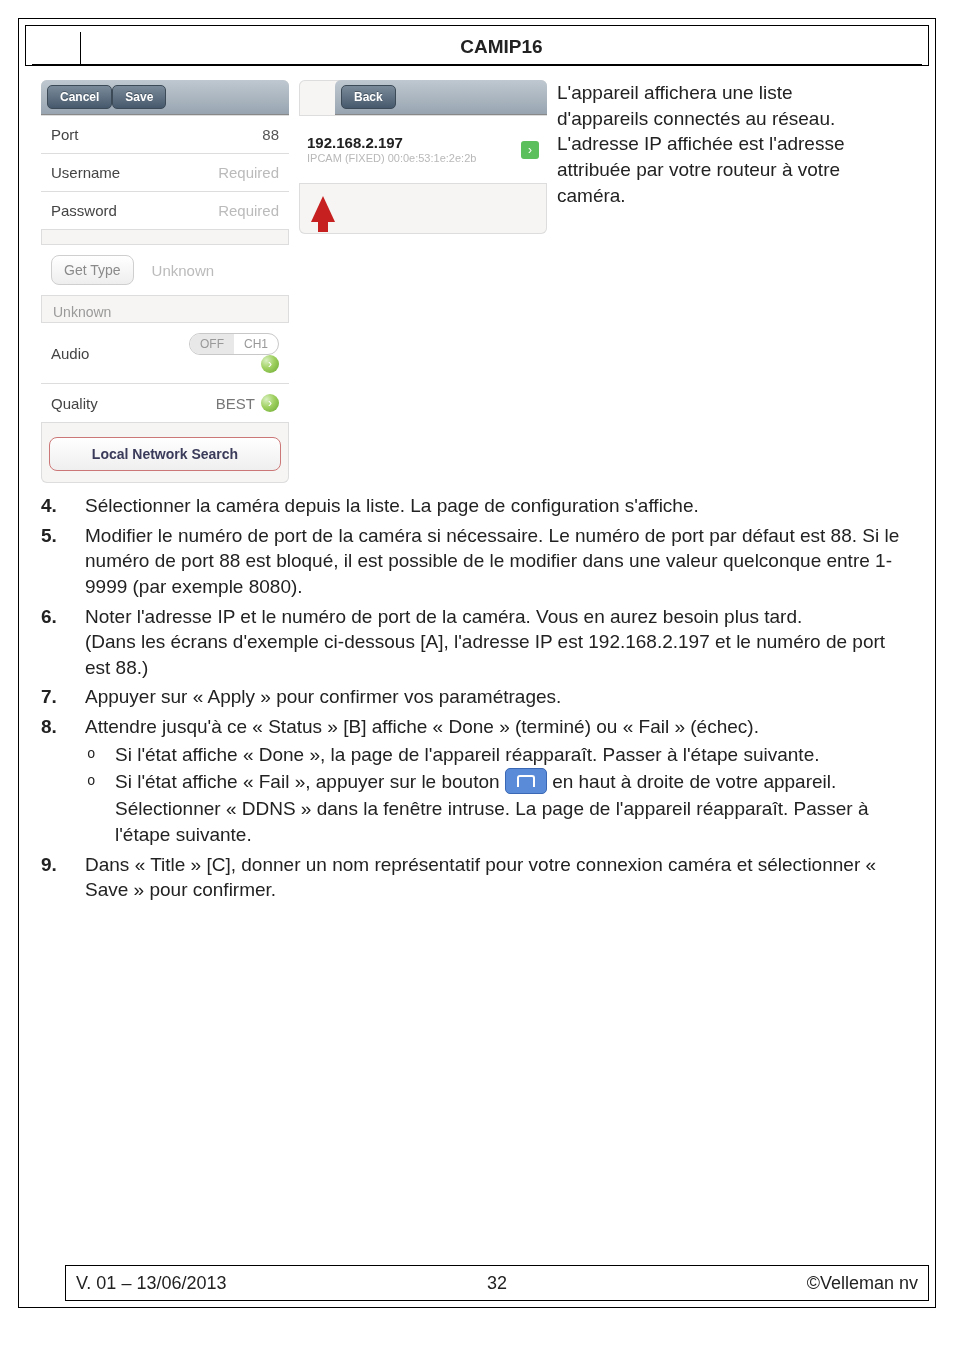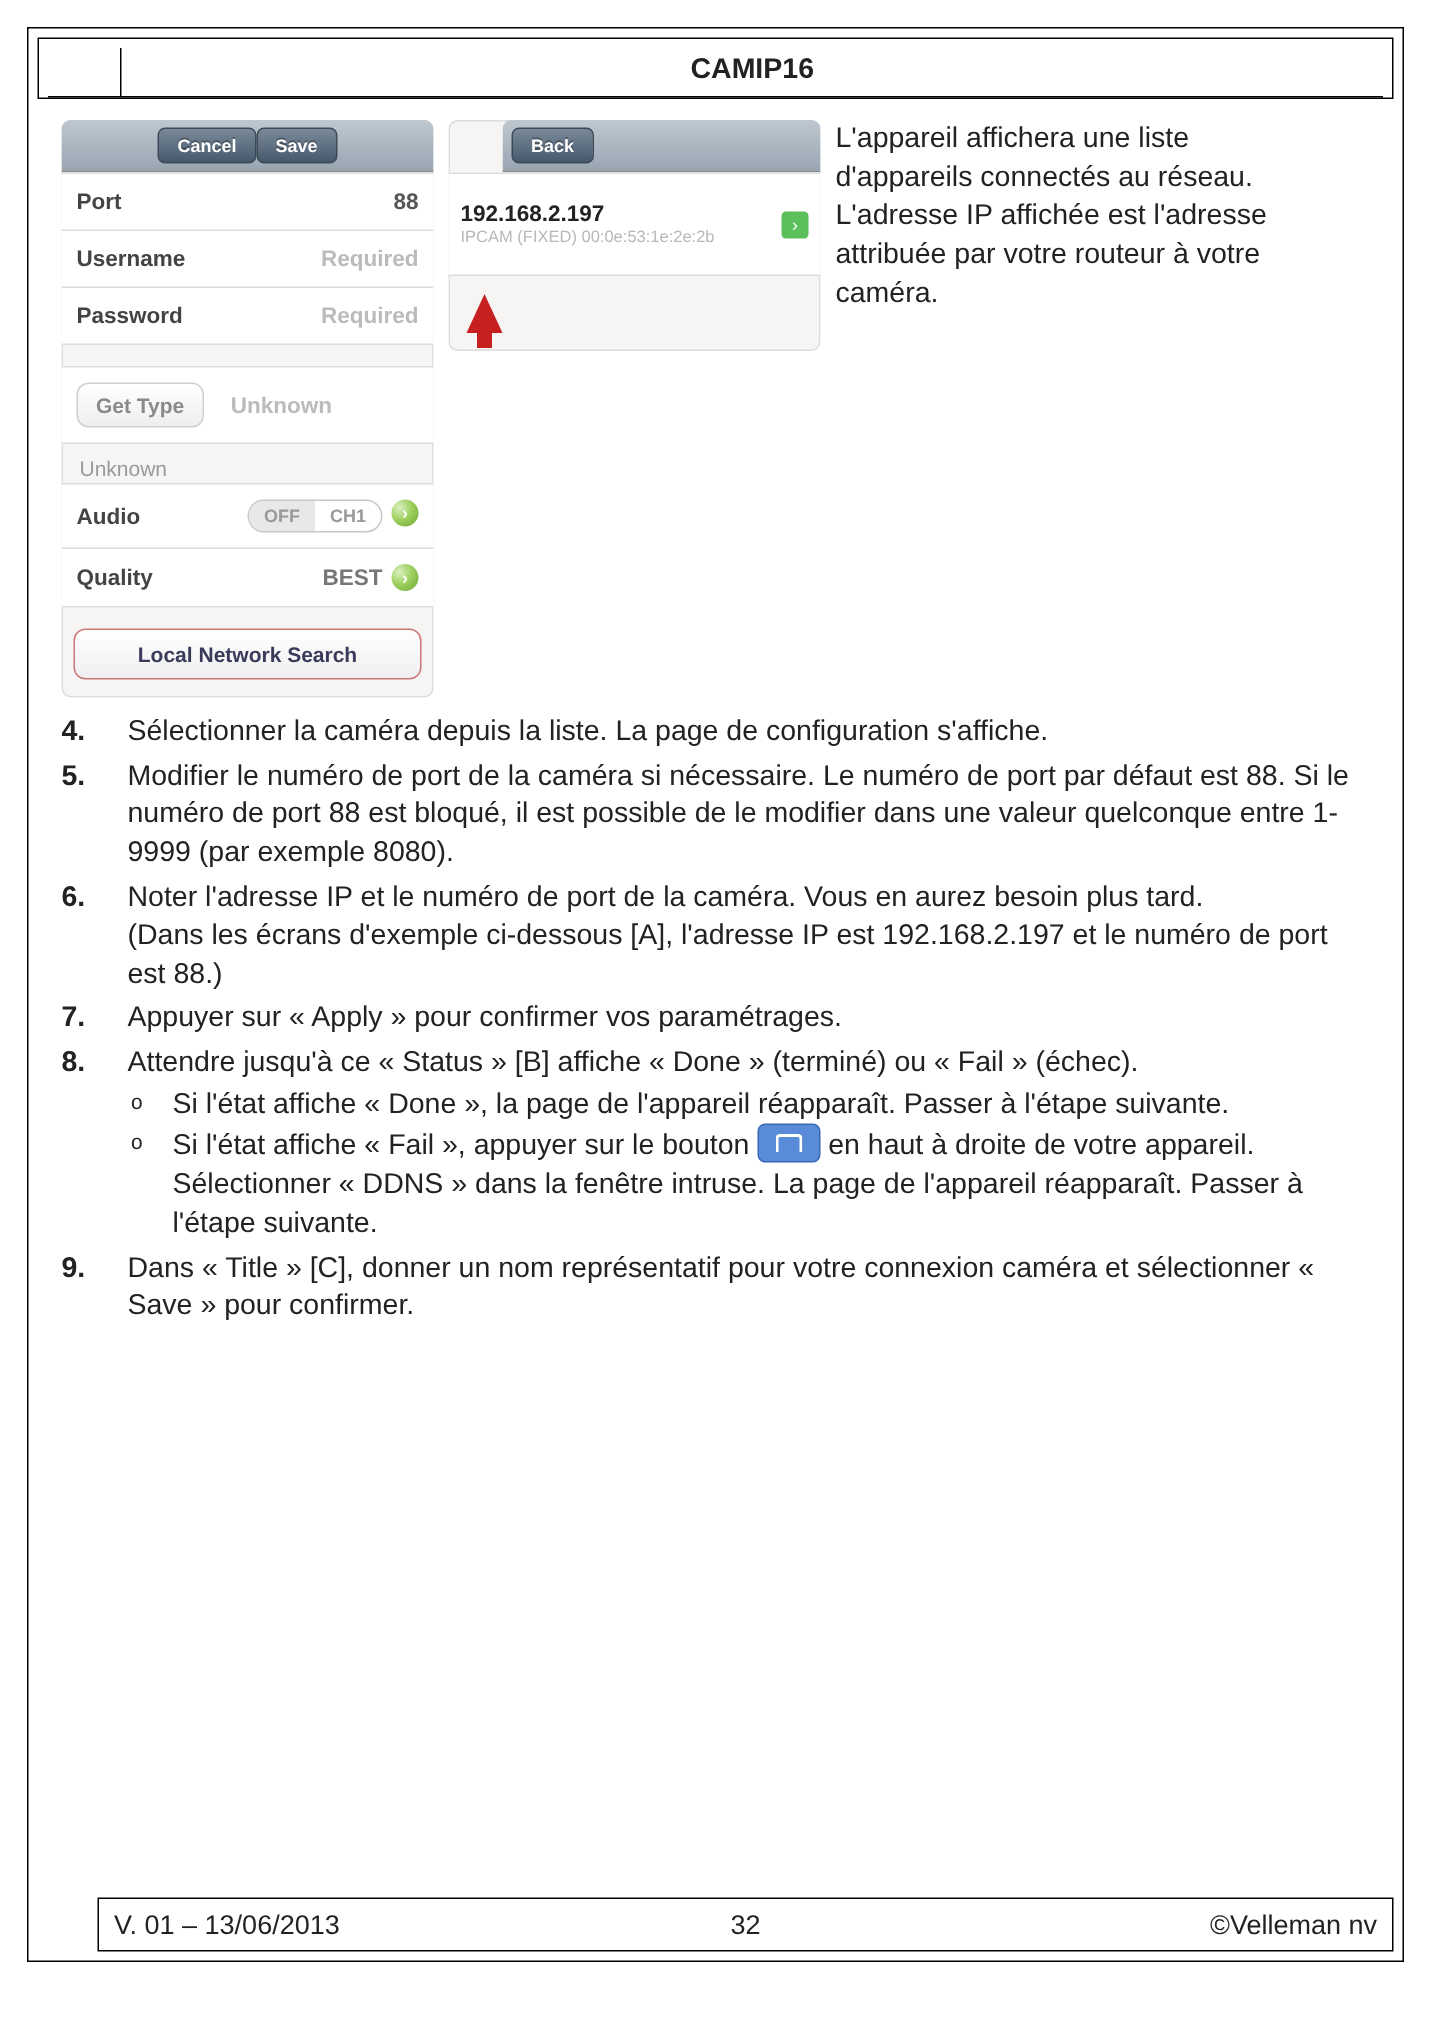--- a/index.html
+++ b/index.html
@@ -65,21 +65,21 @@
   .panel2{
     width:248px;
   }
   .nav-bar{
     height:34px;
     background:linear-gradient(#bfc8d0,#98a5b1);
     border-top-left-radius:6px;
     border-top-right-radius:6px;
     display:flex;
     align-items:center;
-    justify-content:center;
+    justify-content:flex-start;
     padding:0 6px;
     border-bottom:1px solid #888;
   }
   .pill{
     background:linear-gradient(#7a8a9a,#46596c);
     color:#fff;
     font-size:12px;
     font-weight:bold;
     padding:4px 12px;
     border-radius:5px;
@@ -87,21 +87,20 @@
     text-shadow:0 -1px 0 rgba(0,0,0,.3);
   }
   .cell{
     background:#fff;
     border-bottom:1px solid #ddd;
     padding:10px 10px;
     display:flex;
     align-items:center;
     justify-content:space-between;
     color:#444;
-    font-weight:bold;
   }
   .cell .lbl{color:#444;}
   .cell .val{color:#bbb;}
   .cell.first{border-top:1px solid #ddd;}
   .section-gap{height:14px;}
   .segmented{
     display:inline-flex;
     border:1px solid #c8c8c8;
     border-radius:14px;
     overflow:hidden;
@@ -272,21 +271,21 @@
           <span class="val">Required</span>
         </div>
         <div class="section-gap"></div>
         <div class="cell first" style="justify-content:flex-start;gap:18px;">
           <span class="gettype">Get Type</span>
           <span class="val">Unknown</span>
         </div>
         <div class="opt-lbl">Unknown</div>
         <div class="cell first">
           <span class="lbl">Audio</span>
-          <span style="display:flex;align-items:flex-start;">
+          <span style="display:flex;align-items:flex-end;flex-direction:column;">
             <span class="segmented">
               <span class="on">OFF</span>
               <span>CH1</span>
             </span>
             <span class="disc">›</span>
           </span>
         </div>
         <div class="cell">
           <span class="lbl">Quality</span>
           <span style="display:flex;align-items:center;">

